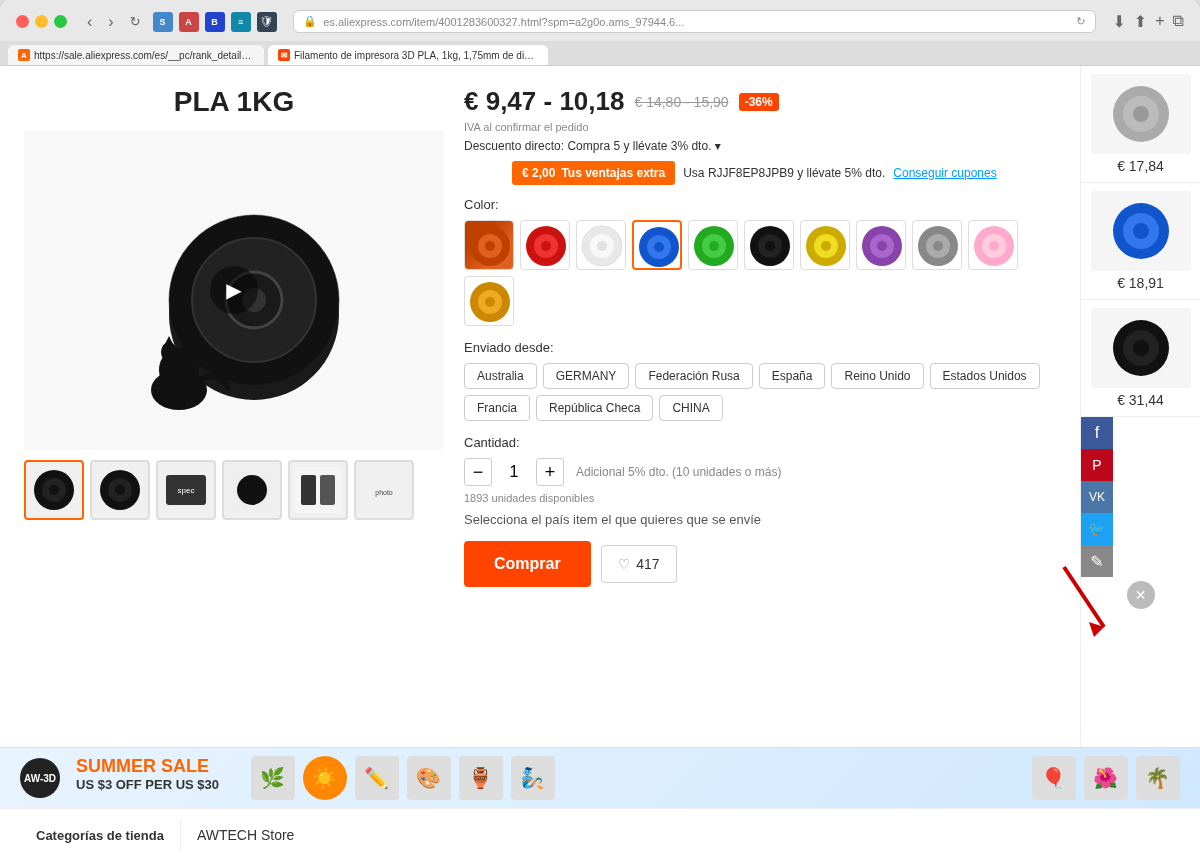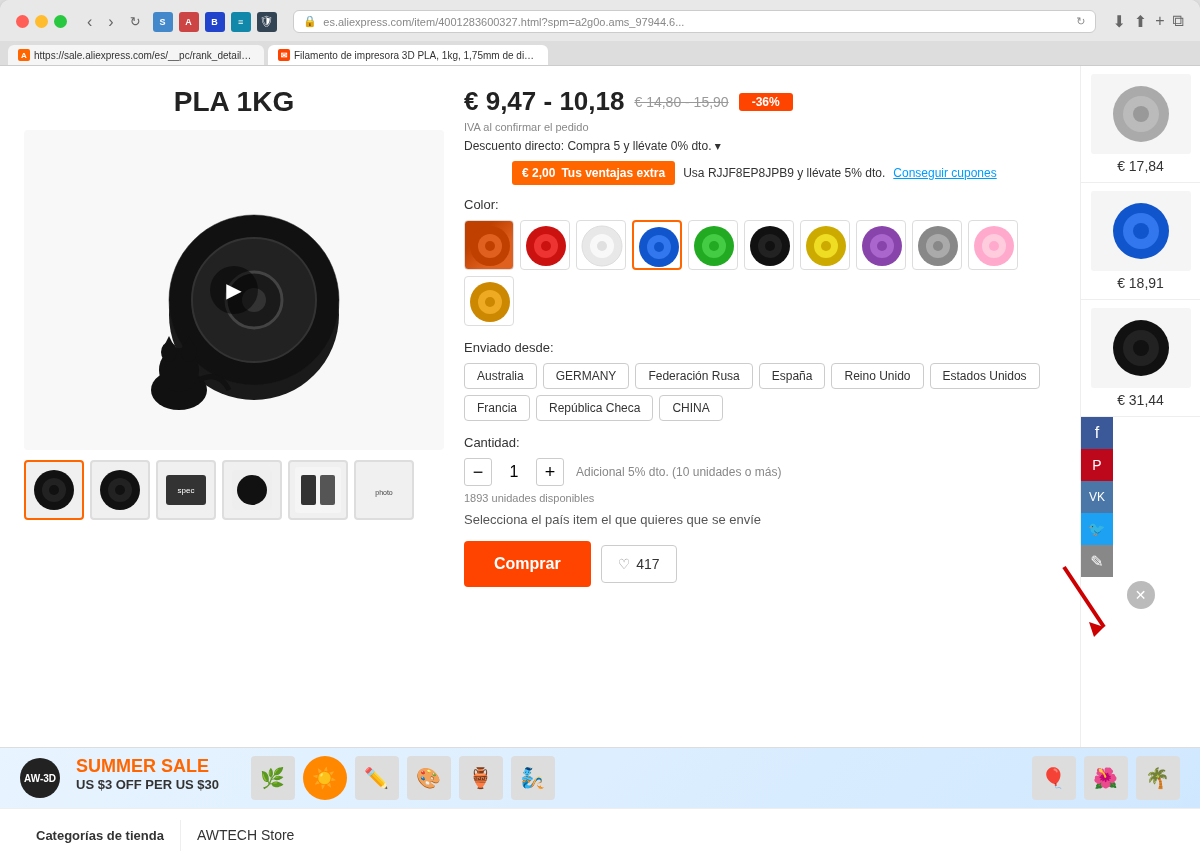--- a/index.html
+++ b/index.html
@@ -36,21 +36,21 @@
     .play-btn { position: absolute; width: 48px; height: 48px; background: rgba(0,0,0,0.5); border-radius: 50%; display: flex; align-items: center; justify-content: center; color: white; font-size: 20px; top: 50%; left: 50%; transform: translate(-50%, -50%); }
     .thumbnails { display: flex; gap: 6px; }
     .thumb { width: 60px; height: 60px; border-radius: 4px; border: 2px solid #ddd; overflow: hidden; background: #f0f0f0; cursor: pointer; display: flex; align-items: center; justify-content: center; font-size: 8px; color: #999; }
     .thumb.active { border-color: #ff6600; }
 
     
     .product-details { flex: 1; }
     .price-row { display: flex; align-items: center; gap: 10px; margin-bottom: 4px; }
     .price-main { font-size: 26px; font-weight: 700; color: #222; }
     .price-old { font-size: 14px; color: #999; text-decoration: line-through; }
-    .discount-badge { background: #ff4400; color: white; padding: 2px 13px; border-radius: 3px; font-size: 12px; font-weight: 600; }
+    .discount-badge { background: #ff4400; color: white; padding: 2px 6px; border-radius: 3px; font-size: 12px; font-weight: 600; }
     .tax-note { font-size: 11px; color: #888; margin-bottom: 6px; }
     .discount-direct { font-size: 12px; color: #333; margin-bottom: 8px; font-weight: 500; }
 
     .section-label { font-size: 13px; color: #333; margin-bottom: 8px; font-weight: 500; }
     .color-grid { display: flex; flex-wrap: wrap; gap: 6px; margin-bottom: 14px; }
     .color-swatch { width: 50px; height: 50px; border-radius: 4px; border: 1px solid #ddd; cursor: pointer; overflow: hidden; }
     .color-swatch.selected { border: 2px solid #ff6600; }
 
     .ship-from-label { font-size: 13px; color: #333; margin-bottom: 8px; font-weight: 500; }
     .ship-options { display: flex; flex-wrap: wrap; gap: 6px; margin-bottom: 14px; }
@@ -213,21 +213,21 @@
           </div>
         </div>
 
         <div class="product-details">
           <div class="price-row">
             <span class="price-main">€ 9,47 - 10,18</span>
             <span class="price-old">€ 14,80 - 15,90</span>
             <span class="discount-badge">-36%</span>
           </div>
           <div class="tax-note">IVA al confirmar el pedido</div>
-          <div class="discount-direct">Descuento directo: Compra 5 y llévate 0% dto. ▾</div>
+          <div class="discount-direct">Descuento directo: Compra 5 y llévate 3% dto. ▾</div>
           <div style="display:flex;align-items:center;gap:8px;margin-bottom:12px;">
             <div style="background:#ff6600;color:white;padding:5px 10px;border-radius:3px;font-size:12px;font-weight:600;display:inline-flex;align-items:center;gap:6px;margin-left:48px;">
               <span>€ 2,00</span>
               <span>Tus ventajas extra</span>
             </div>
             <span style="font-size:12px;color:#333;">Usa RJJF8EP8JPB9 y llévate 5% dto.</span>
             <span style="font-size:12px;color:#009bff;cursor:pointer;text-decoration:underline;">Conseguir cupones</span>
           </div>
 
           <div class="section-label">Color:</div>

